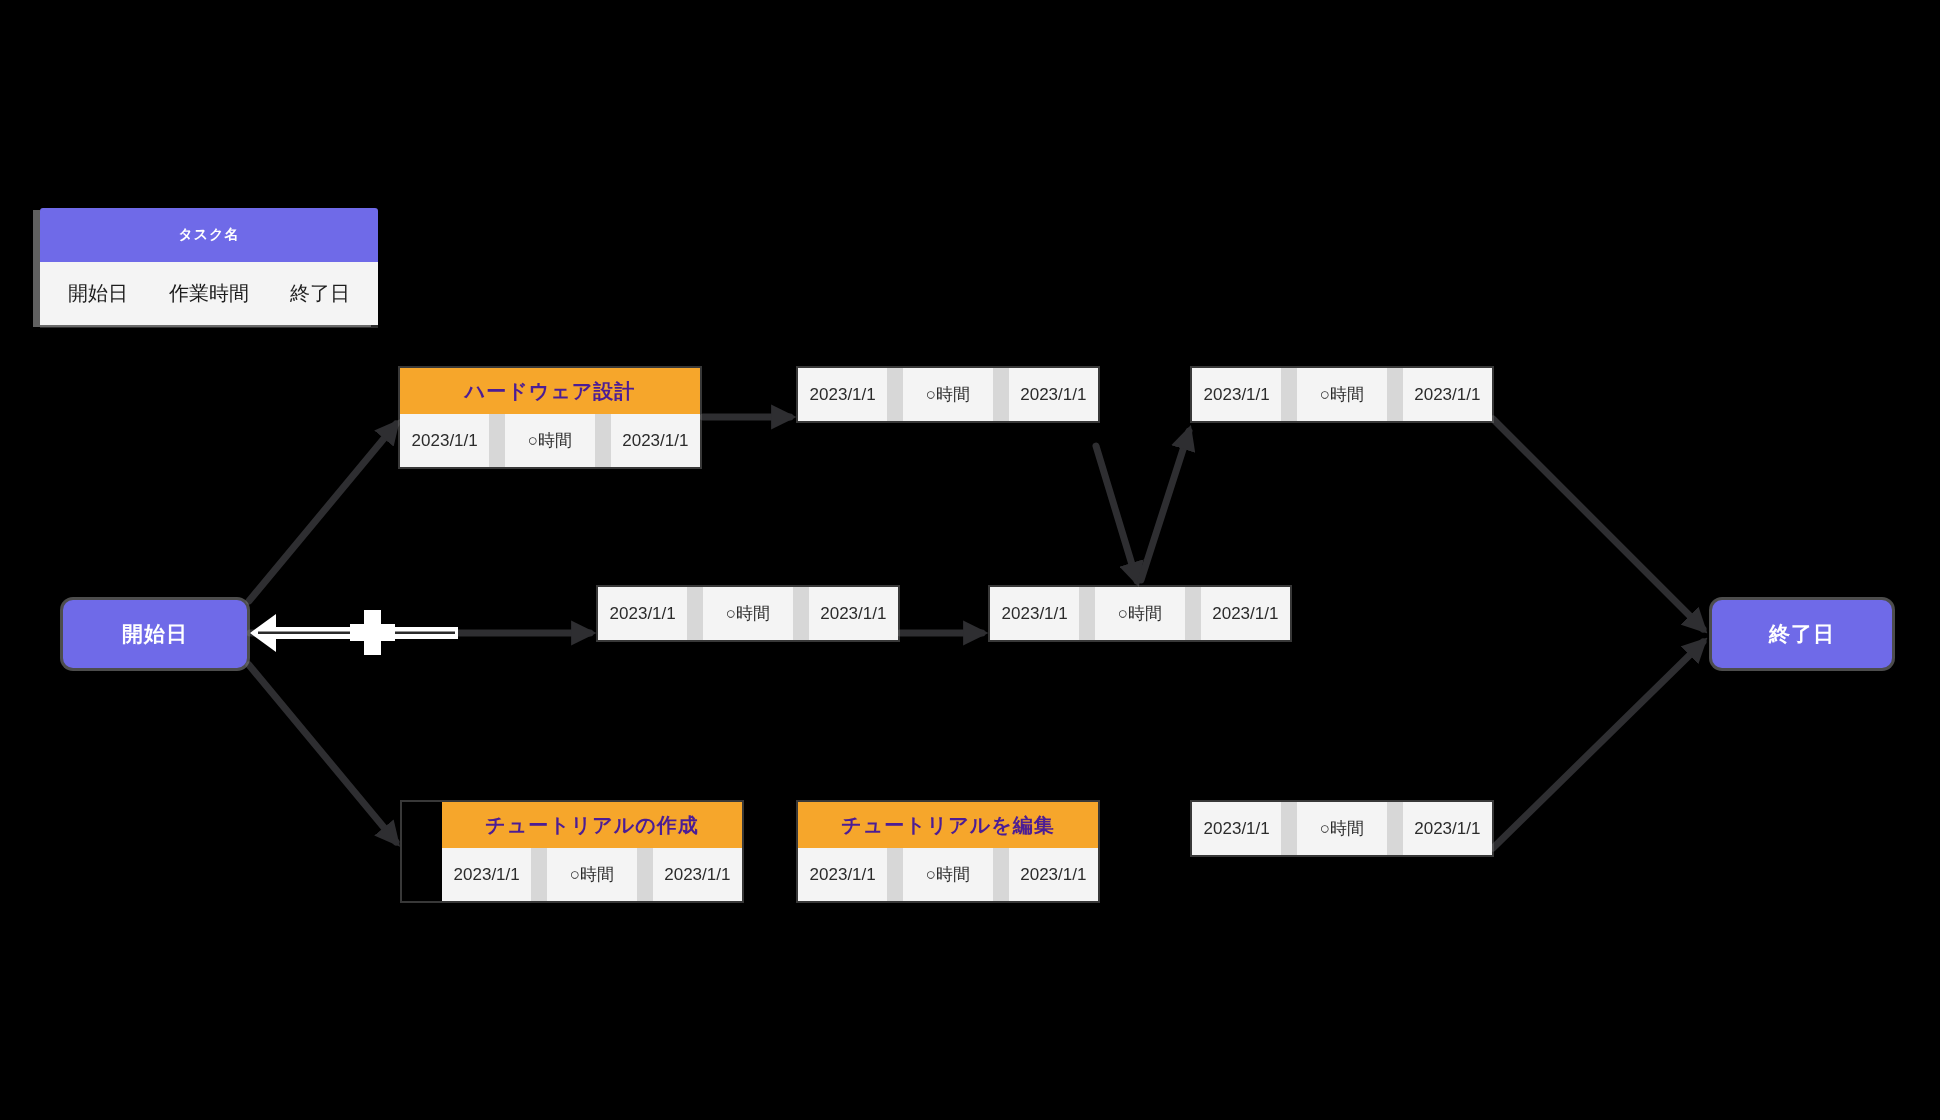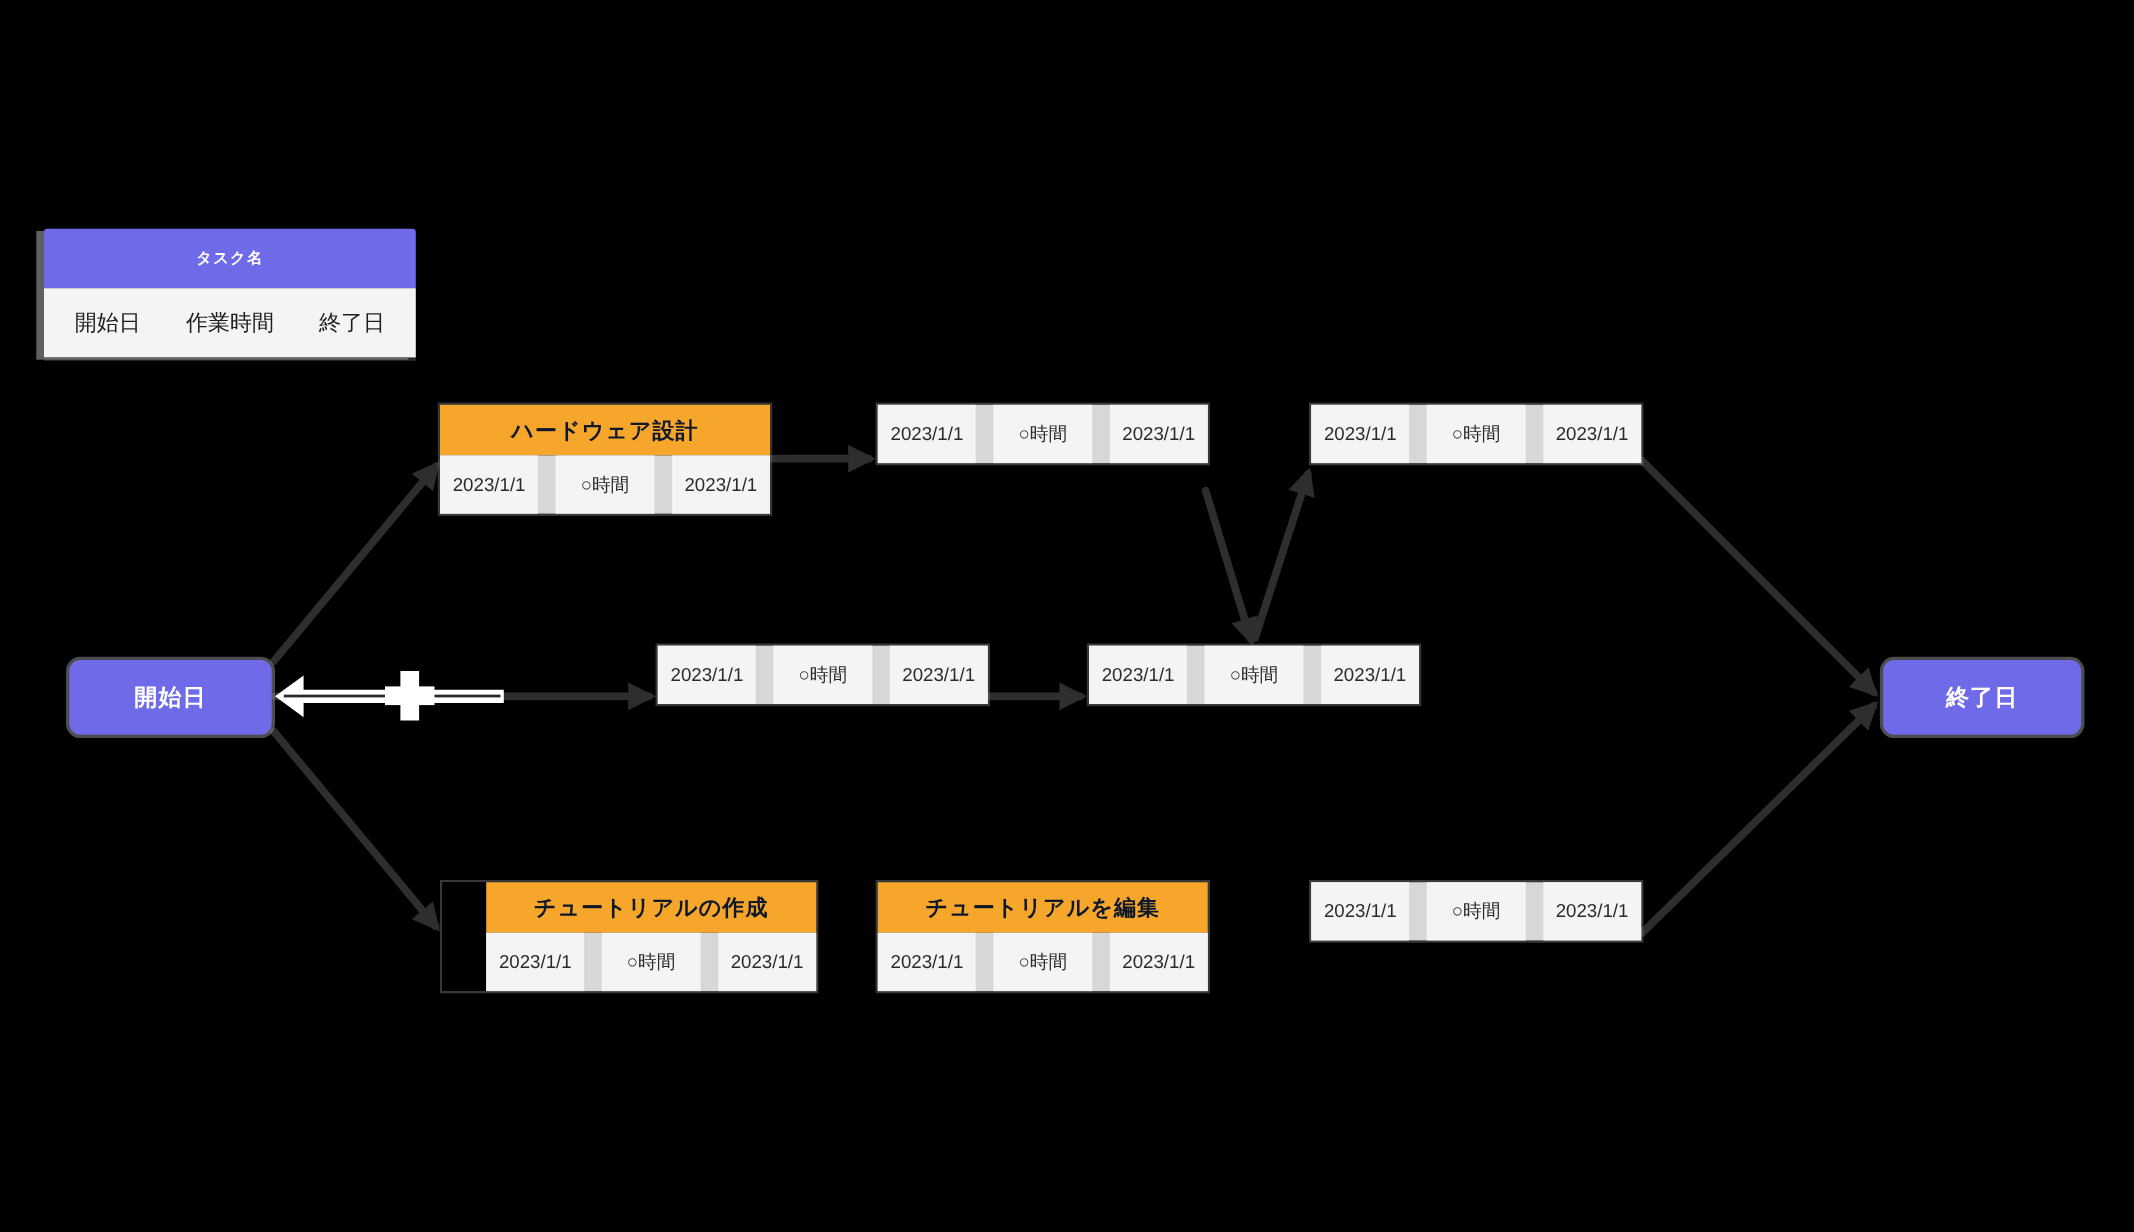--- a/index.html
+++ b/index.html
@@ -27,21 +27,21 @@
     position:absolute;background:#6F6AE8;color:#fff;font-size:21px;font-weight:bold;
     display:flex;align-items:center;justify-content:center;border-radius:10px;
     box-shadow:0 0 0 3px rgba(128,128,128,0.6);letter-spacing:1px;
   }
   
   .task-node{
     position:absolute;width:300px;
     box-shadow:0 0 0 2px rgba(125,125,125,0.45);
   }
   .task-header{
-    height:46px;background:#F6A62B;color:#0f172a;font-size:20px;font-weight:bold;
+    height:46px;background:#F6A62B;color:#4c1d95;font-size:20px;font-weight:bold;
     display:flex;align-items:center;justify-content:center;letter-spacing:1px;
   }
   .task-body{
     height:53px;background:#D7D7D7;display:flex;gap:16px;justify-content:space-between;
   }
   .cell{
     flex:1;background:#F4F4F4;display:flex;align-items:center;justify-content:center;
     font-size:17px;color:#2b2b2b;white-space:nowrap;
   }
   .edges-svg,.cursor-svg{position:absolute;left:0;top:0;}

